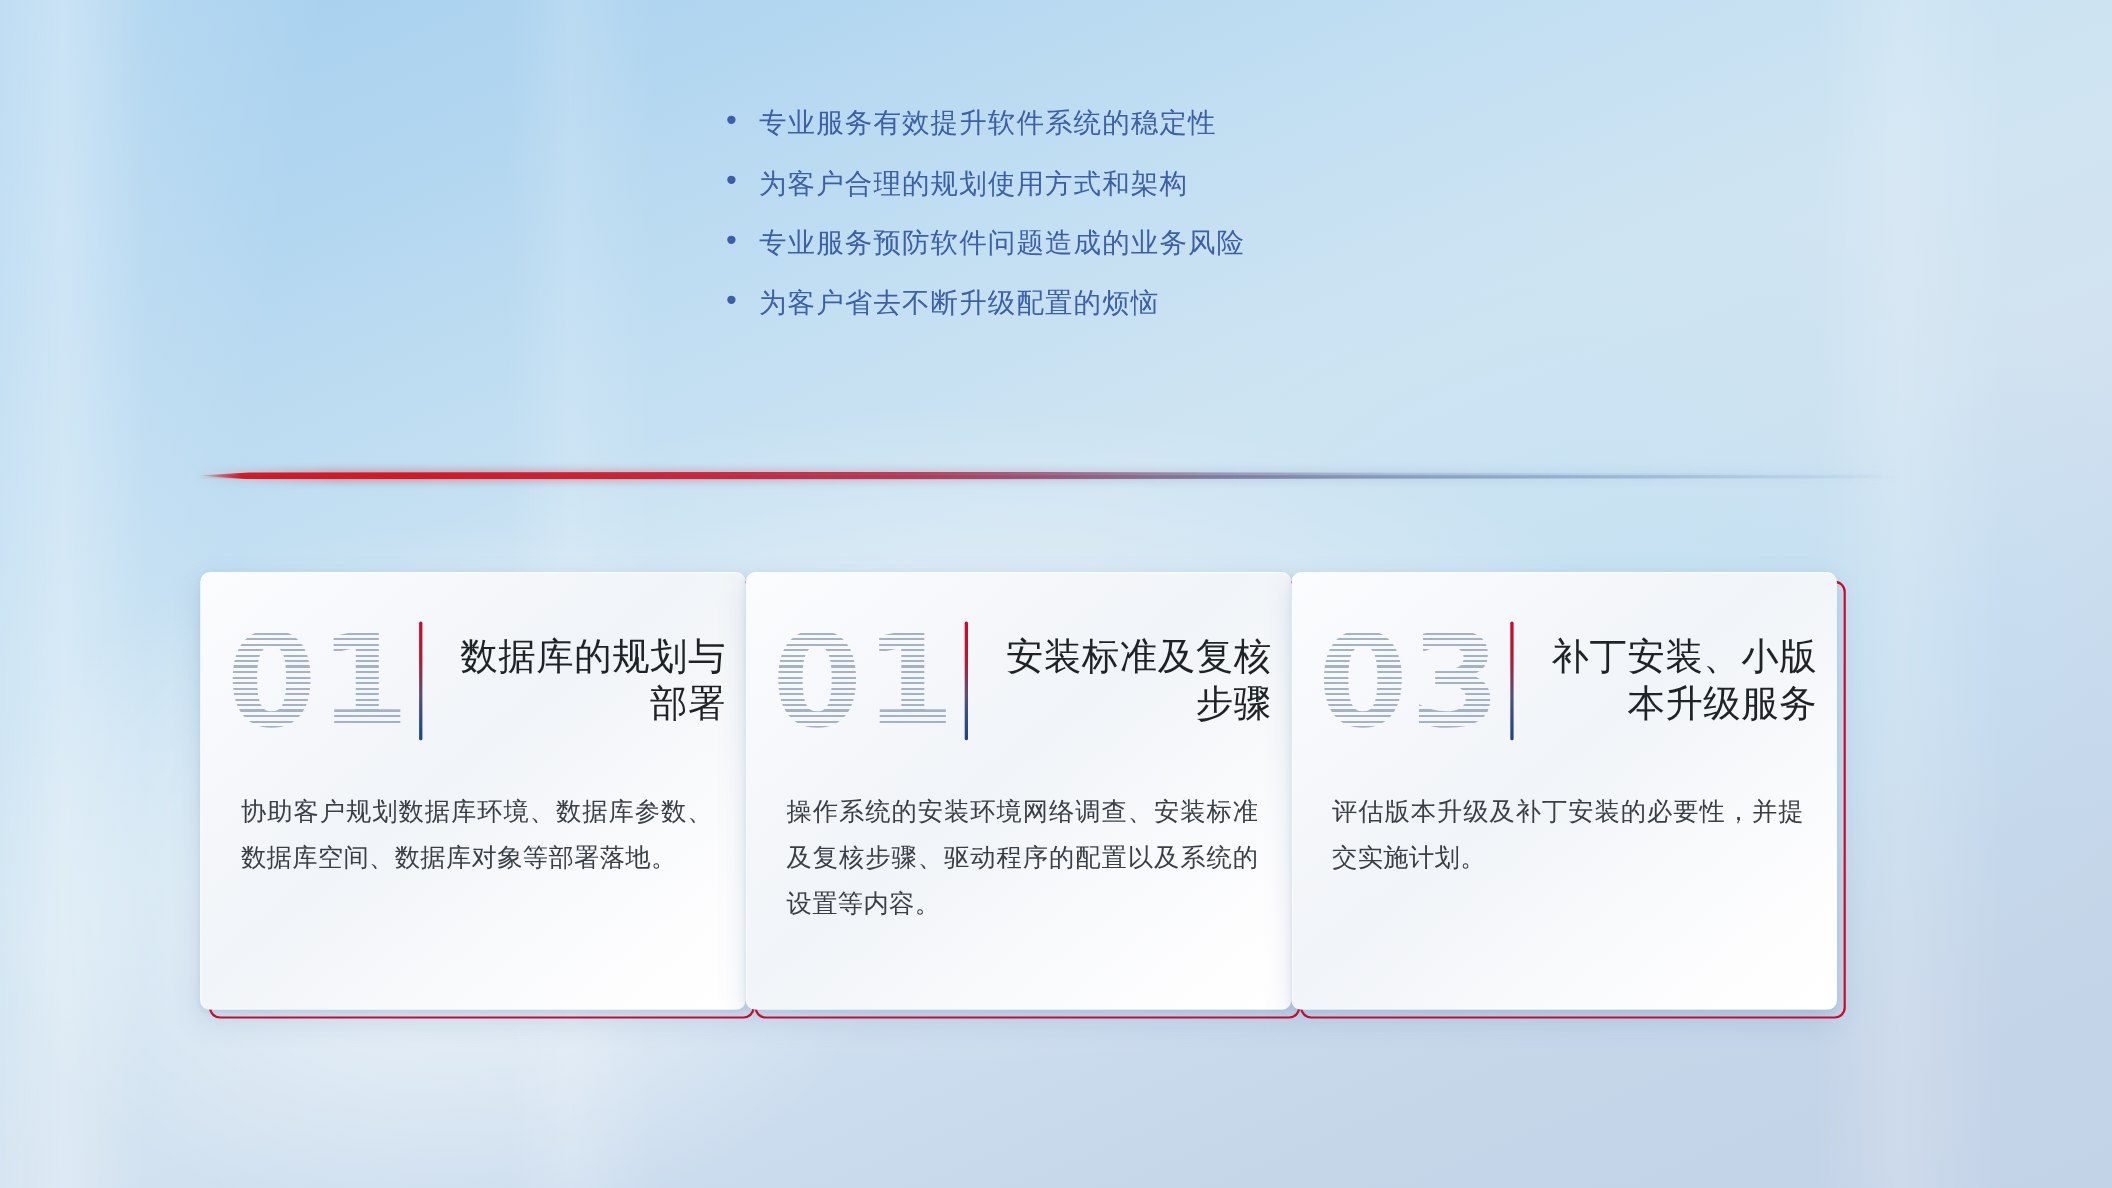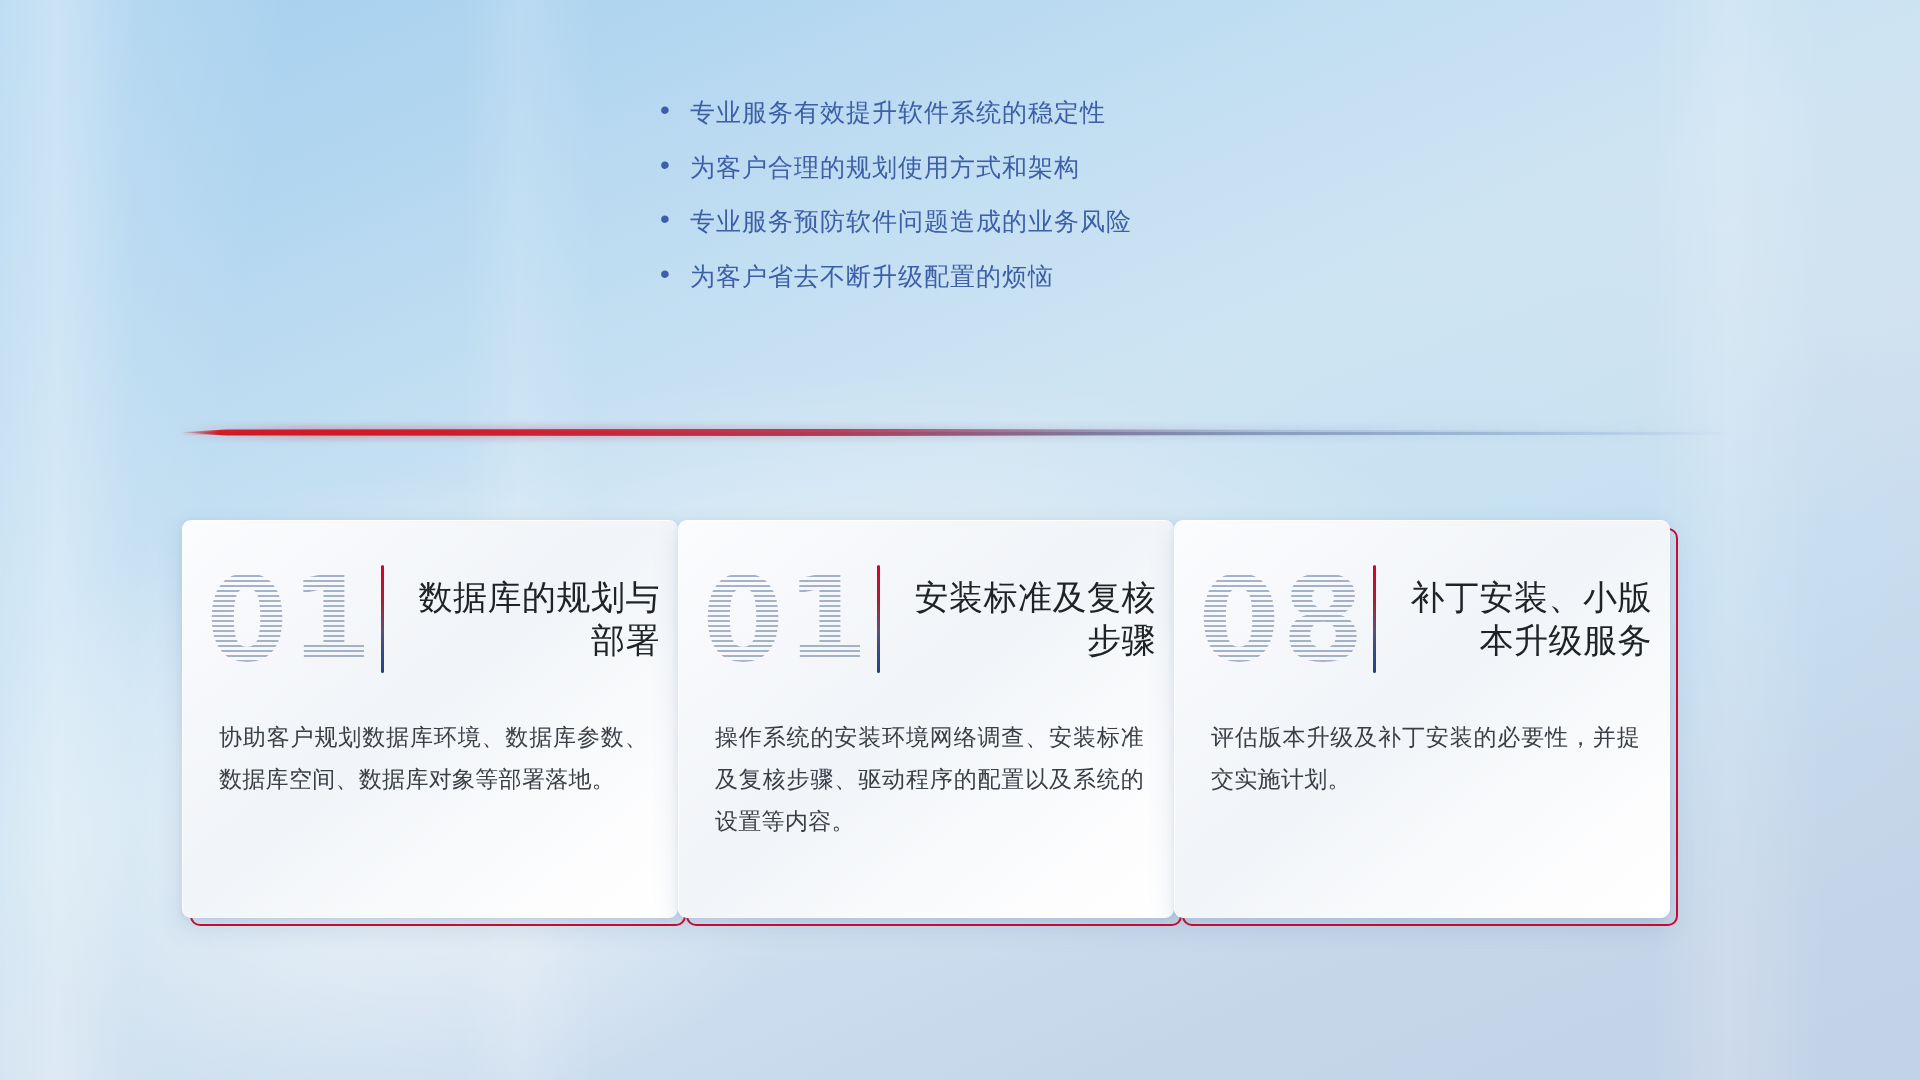--- a/index.html
+++ b/index.html
@@ -221,21 +221,21 @@
           <div class="card-title">安装标准及复核步骤</div>
         </div>
         <div class="card-body">操作系统的安装环境网络调查、安装标准及复核步骤、驱动程序的配置以及系统的设置等内容。</div>
       </div>
     </div>
 
     <div class="card-outer">
       <div class="card-accent"></div>
       <div class="card">
         <div class="card-head">
-          <div class="ghost-num">08</div>
+          <div class="ghost-num">03</div>
           <div class="num-divider"></div>
           <div class="card-title">补丁安装、小版本升级服务</div>
         </div>
         <div class="card-body">评估版本升级及补丁安装的必要性，并提交实施计划。</div>
       </div>
     </div>
 
   </div>
 
 </div>

